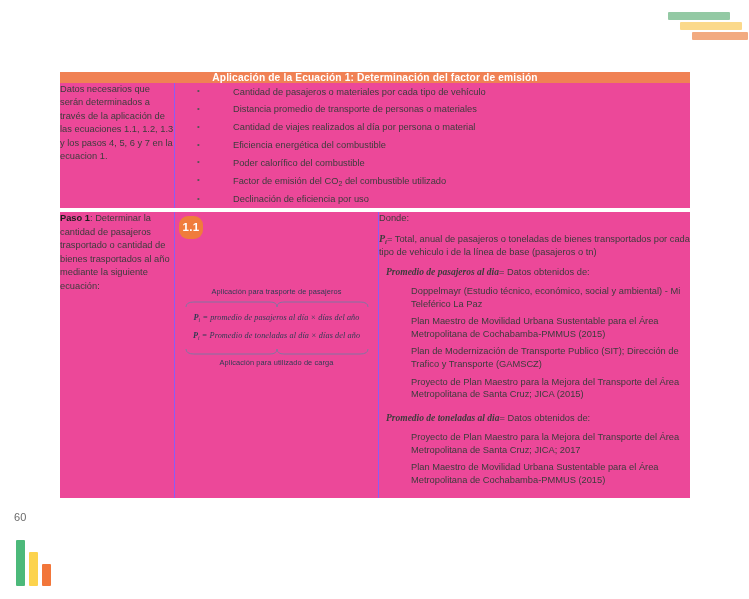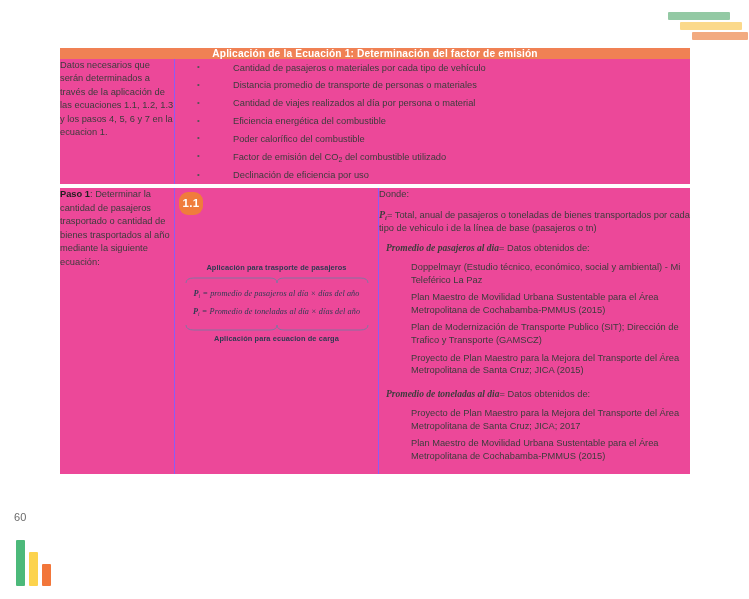--- a/index.html
+++ b/index.html
@@ -56,21 +56,21 @@
     top: 511px;
     font-size: 11px;
     color: #6b6b6b;
     letter-spacing: .2px;
   }
 
   
   .doc-table {
     position: absolute;
     left: 60px;
-    top: 48px;
+    top: 72px;
     width: 630px;
     border-collapse: separate;
     border-spacing: 0;
     table-layout: fixed;
   }
   .doc-table td, .doc-table th {
     vertical-align: top;
     padding: 0;
   }
 
@@ -142,21 +142,21 @@
     text-align: center;
     letter-spacing: .3px;
   }
   .eq-block {
     margin-top: 46px;
     text-align: center;
     color: #2f3b52;
   }
   .eq-caption {
     font-size: 7.4px;
-    font-weight: bold;
+    font-weight: normal;
     color: #2f3b52;
     letter-spacing: .1px;
   }
   .eq-brace-row {
     position: relative;
     margin: 2px auto 1px auto;
     width: 186px;
   }
   .eq-brace-row svg { display: block; width: 186px; height: 7px; }
   .eq-line {
@@ -257,21 +257,21 @@
           <div class="eq-line"><span class="var">P</span><span class="sub-i">i</span>
             <span>= Promedio de toneladas al día  × días del año</span>
           </div>
 
           <div class="eq-brace-row">
             <svg viewBox="0 0 186 7" preserveAspectRatio="none" aria-hidden="true">
               <path d="M2 1 Q2 6 10 6 L86 6 Q93 6 93 1 Q93 6 100 6 L176 6 Q184 6 184 1" fill="none" stroke="#6b7fa3" stroke-width="0.8"></path>
             </svg>
           </div>
 
-          <div class="eq-caption">Aplicación para ecuacion de carga</div>
+          <div class="eq-caption">Aplicación para utilizado de carga</div>
         </div>
       </td>
 
       <td class="cell cell-sep-left r2-right">
         <p>Donde:</p>
 
         <p><span class="var-p">P</span><span class="var-p"><span class="sub-i">i</span></span><span>= Total, anual de pasajeros o toneladas de bienes transportados por cada tipo de vehiculo i de la línea de base (pasajeros o tn)</span></p>
 
         <p><span class="lead-term">Promedio de pasajeros al dia</span><span>= Datos obtenidos de:</span></p>
 

